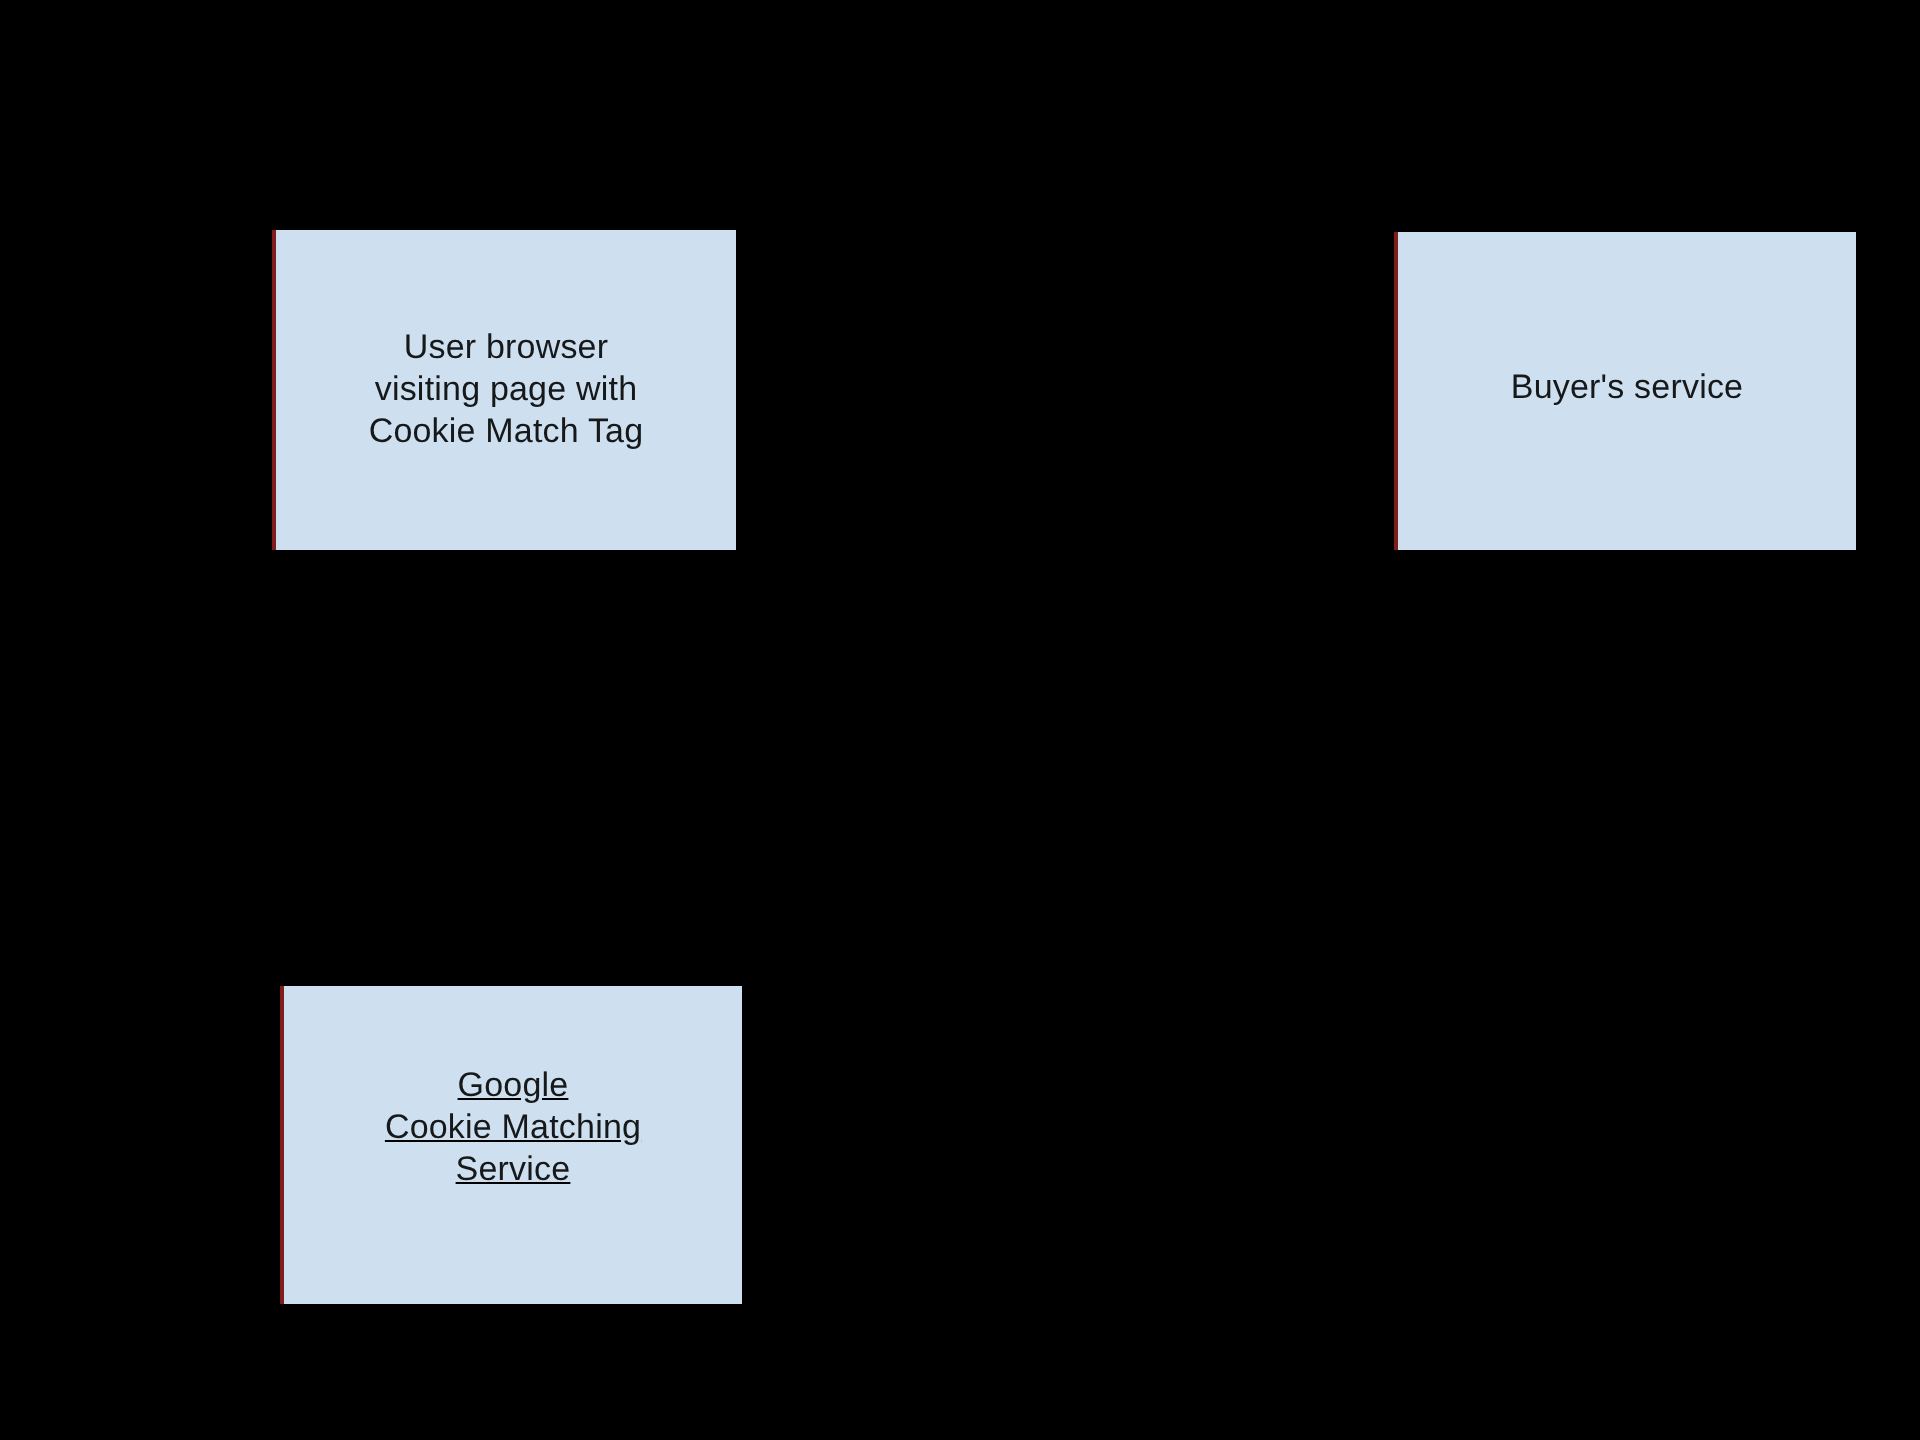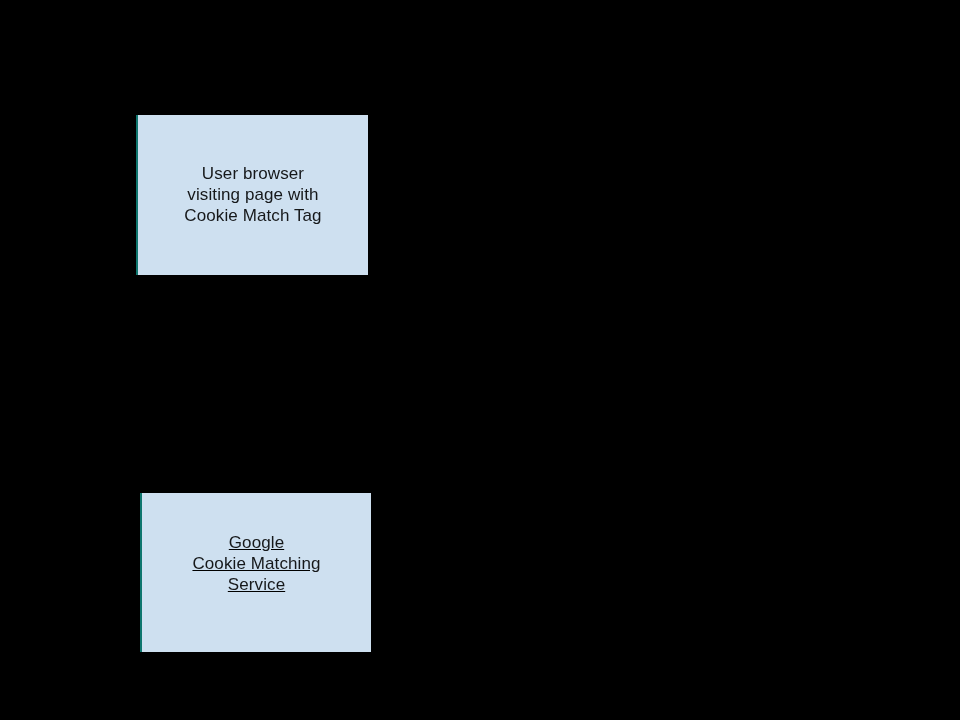--- a/index.html
+++ b/index.html
@@ -26,21 +26,21 @@
     left: 0;
     top: 0;
     width: 960px;
     height: 720px;
     pointer-events: none;
   }
   .node {
     position: absolute;
     box-sizing: border-box;
     background: #cee0f0;
-    border-left: 2px solid #0f766e;
+    border-left: 2px solid #7f1d1d;
     display: flex;
     align-items: center;
     justify-content: center;
     text-align: center;
   }
   .node-label {
     color: #16181a;
     font-size: 17px;
     line-height: 21px;
     font-family: "Liberation Sans", sans-serif;
@@ -91,20 +91,23 @@
       <path d="M 812 275 L 812 430 L 371 430 L 371 493"></path>
     </g>
   </svg>
 
   <div class="node" id="node-user-browser">
     <span class="node-label">User browser
 visiting page with
 Cookie Match Tag</span>
   </div>
 
+  <div class="node" id="node-buyers-service">
+    <span class="node-label">Buyer's service</span>
+  </div>
 
   <div class="node" id="node-google-cms">
     <span class="node-label">Google
 Cookie Matching
 Service</span>
   </div>
 
 </div>
 
 </body></html>

